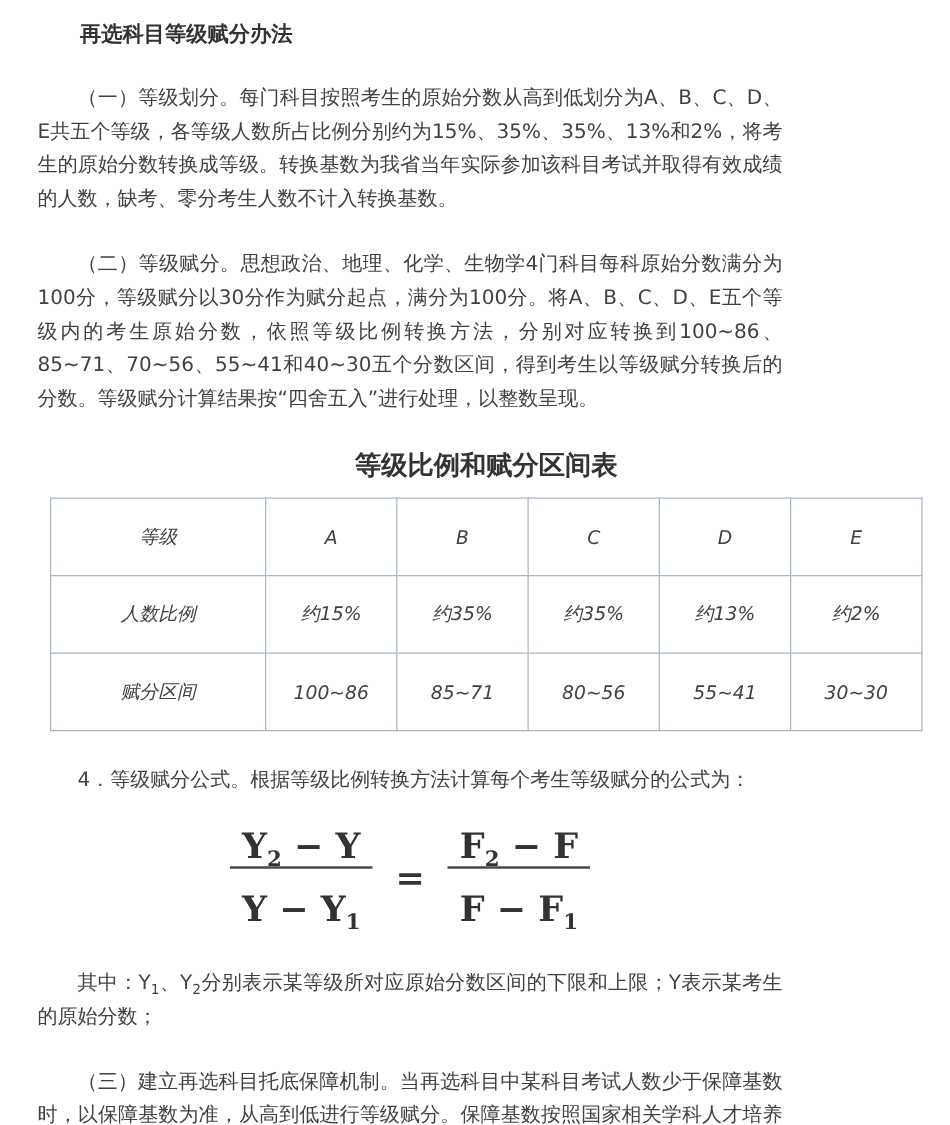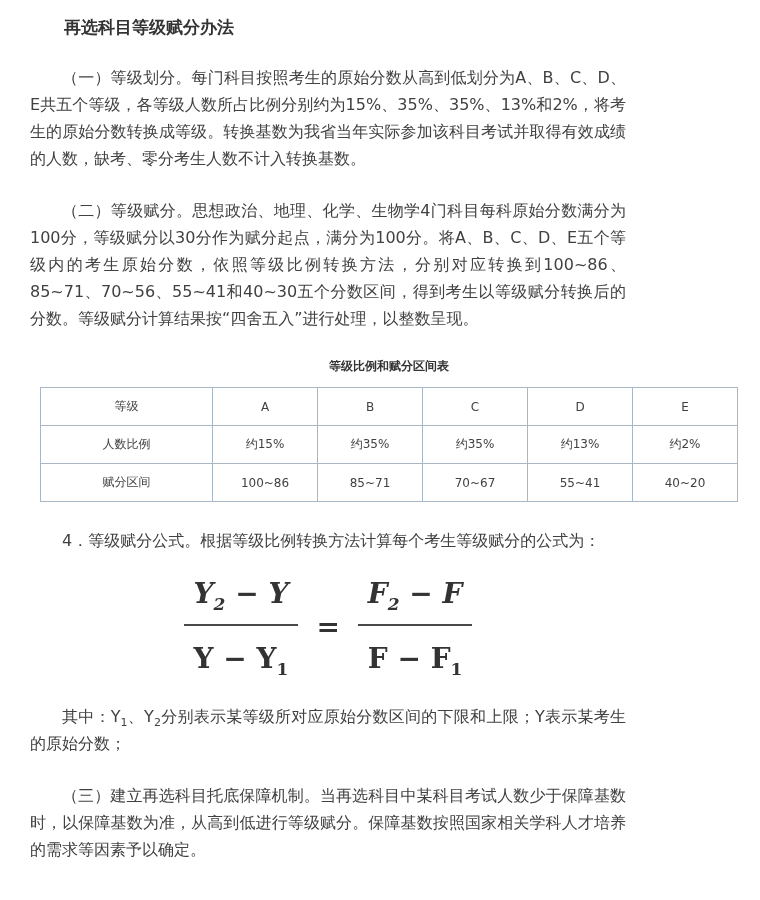--- a/index.html
+++ b/index.html
@@ -29,53 +29,54 @@
     text-align: justify;
     text-indent: 2em;
     margin: 25px 0;
     color: #414141;
   }
   p.para sub { font-size: 11px; line-height: 0; }
   .table-title {
     width: 698px;
     margin: 26px 0 12px 10px;
     text-align: center;
-    font-size: 12px;
+    font-size: 21px;
     font-weight: bold;
     color: #333333;
   }
   table.grade-table {
     border-collapse: collapse;
     table-layout: fixed;
     width: 698px;
     margin: 0 0 0 10px;
   }
   table.grade-table td {
     border: 1px solid #a9b6c4;
     height: 37px;
     text-align: center;
     vertical-align: middle;
-    font-size: 12px;
+    font-size: 15px;
     color: #414141;
-    padding: 0 4px;
+    padding: 12px 4px;
+    font-style: italic;
   }
   table.grade-table col.label-col { width: 172px; }
   .formula-wrap {
     display: flex;
     justify-content: center;
     align-items: center;
     gap: 16px;
     margin: 22px 0 28px 0;
     font-family: "DejaVu Serif", "Liberation Serif", serif;
     font-weight: bold;
     font-size: 28px;
     color: #333333;
   }
   .frac { display: inline-flex; flex-direction: column; align-items: center; }
-  .frac .num { padding: 0 10px 14px 10px; line-height: 1.1; font-style: italic; }
+  .frac .num { padding: 0 10px 0 10px; line-height: 1.1; }
   .frac .den { border-top: 2px solid #4a4a4a; padding: 18px 10px 0 10px; line-height: 1.1; }
   .formula-wrap sub { font-size: 17px; line-height: 0; }
   .equals-sign { padding: 0 2px; }
 </style>
 </head>
 <body>
 
 <div class="doc">
 
   <h1 class="doc-title">再选科目等级赋分办法</h1>
@@ -110,23 +111,23 @@
         <td>约15%</td>
         <td>约35%</td>
         <td>约35%</td>
         <td>约13%</td>
         <td>约2%</td>
       </tr>
       <tr>
         <td>赋分区间</td>
         <td>100~86</td>
         <td>85~71</td>
-        <td>70~67</td>
+        <td>80~56</td>
         <td>55~41</td>
-        <td>40~20</td>
+        <td>30~30</td>
       </tr>
     </tbody>
   </table>
 
   <p class="para">4．等级赋分公式。根据等级比例转换方法计算每个考生等级赋分的公式为：</p>
 
   <div class="formula-wrap">
     <span class="frac">
       <span class="num"><span>Y</span><sub>2</sub><span> − Y</span></span>
       <span class="den"><span>Y − Y</span><sub>1</sub></span>

